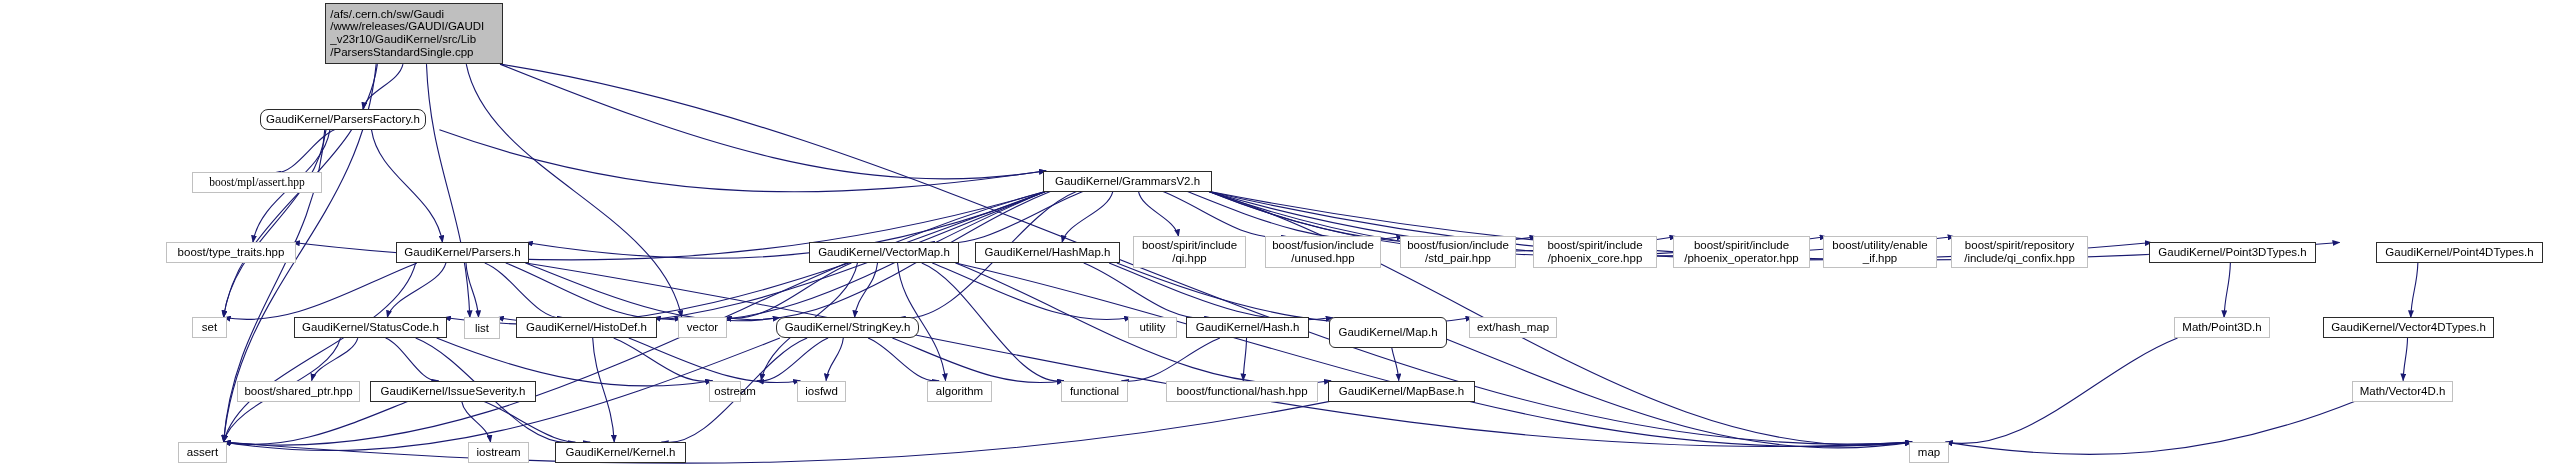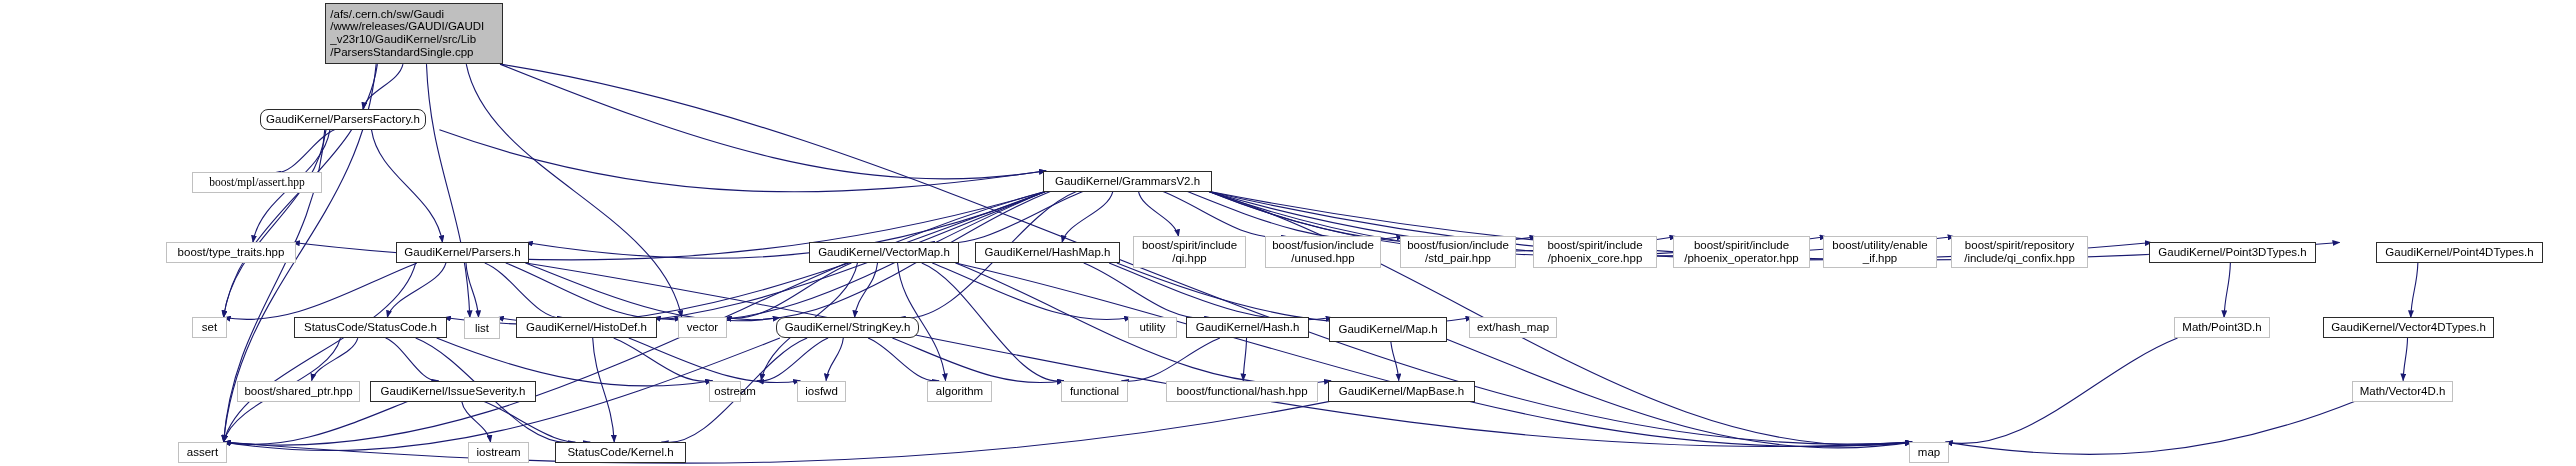--- a/index.html
+++ b/index.html
@@ -174,39 +174,39 @@
 /phoenix_core.hpp</span></div>
       <div class="node external" style="left: 1673px; top: 236px; width: 137px; height: 32px;"><span class="lbl">boost/spirit/include
 /phoenix_operator.hpp</span></div>
       <div class="node external" style="left: 1823px; top: 236px; width: 114px; height: 32px;"><span class="lbl">boost/utility/enable
 _if.hpp</span></div>
       <div class="node external" style="left: 1951px; top: 236px; width: 137px; height: 32px;"><span class="lbl">boost/spirit/repository
 /include/qi_confix.hpp</span></div>
       <div class="node internal" style="left: 2149px; top: 242px; width: 167px; height: 20.5px;"><span class="lbl">GaudiKernel/Point3DTypes.h</span></div>
       <div class="node internal" style="left: 2336px; top: 242px; width: 167px; height: 20.5px; margin-left: 40px;"><span class="lbl">GaudiKernel/Point4DTypes.h</span></div>
       <div class="node external" style="left: 192px; top: 317px; width: 35px; height: 20.5px;"><span class="lbl">set</span></div>
-      <div class="node internal" style="left: 294px; top: 317px; width: 153px; height: 20.5px;"><span class="lbl">StatusCode/StatusCode.h</span></div>
+      <div class="node internal" style="left: 294px; top: 317px; width: 153px; height: 20.5px;"><span class="lbl">GaudiKernel/StatusCode.h</span></div>
       <div class="node external" style="left: 464px; top: 317px; width: 36px; height: 22px;"><span class="lbl">list</span></div>
       <div class="node internal" style="left: 516px; top: 317px; width: 141px; height: 20.5px;"><span class="lbl">GaudiKernel/HistoDef.h</span></div>
       <div class="node external" style="left: 678px; top: 317px; width: 49px; height: 20.5px;"><span class="lbl">vector</span></div>
       <div class="node internal" style="left: 776px; top: 317px; width: 143px; height: 20.5px; border-radius: 9px;"><span class="lbl">GaudiKernel/StringKey.h</span></div>
       <div class="node external" style="left: 1128px; top: 317px; width: 49px; height: 20.5px;"><span class="lbl">utility</span></div>
       <div class="node internal" style="left: 1186px; top: 317px; width: 123px; height: 20.5px;"><span class="lbl">GaudiKernel/Hash.h</span></div>
-      <div class="node internal" style="left: 1329px; top: 317px; width: 118px; height: 25px;"><span class="lbl">GaudiKernel/Map.h</span></div>
+      <div class="node internal" style="left: 1329px; top: 317px; width: 118px; height: 31px; border-radius: 6px;"><span class="lbl">GaudiKernel/Map.h</span></div>
       <div class="node external" style="left: 1469px; top: 317px; width: 88px; height: 20.5px;"><span class="lbl">ext/hash_map</span></div>
       <div class="node external" style="left: 2174px; top: 317px; width: 96px; height: 20.5px;"><span class="lbl">Math/Point3D.h</span></div>
       <div class="node internal" style="left: 2323px; top: 317px; width: 171px; height: 20.5px;"><span class="lbl">GaudiKernel/Vector4DTypes.h</span></div>
       <div class="node external" style="left: 237px; top: 381px; width: 123px; height: 20.5px;"><span class="lbl">boost/shared_ptr.hpp</span></div>
       <div class="node internal" style="left: 370px; top: 381px; width: 166px; height: 20.5px;"><span class="lbl">GaudiKernel/IssueSeverity.h</span></div>
       <div class="node external" style="left: 709px; top: 381px; width: 32px; height: 20.5px;"><span class="lbl">ostream</span></div>
       <div class="node external" style="left: 797px; top: 381px; width: 49px; height: 20.5px;"><span class="lbl">iosfwd</span></div>
       <div class="node external" style="left: 927px; top: 381px; width: 65px; height: 20.5px;"><span class="lbl">algorithm</span></div>
       <div class="node external" style="left: 1061px; top: 381px; width: 67px; height: 20.5px;"><span class="lbl">functional</span></div>
       <div class="node external" style="left: 1166px; top: 381px; width: 152px; height: 20.5px;"><span class="lbl">boost/functional/hash.hpp</span></div>
       <div class="node internal" style="left: 1328px; top: 381px; width: 147px; height: 20.5px;"><span class="lbl">GaudiKernel/MapBase.h</span></div>
       <div class="node external" style="left: 2352px; top: 381px; width: 101px; height: 20.5px;"><span class="lbl">Math/Vector4D.h</span></div>
       <div class="node external" style="left: 178px; top: 442px; width: 49px; height: 20.5px;"><span class="lbl">assert</span></div>
       <div class="node external" style="left: 468px; top: 442px; width: 61px; height: 20.5px;"><span class="lbl">iostream</span></div>
-      <div class="node internal" style="left: 555px; top: 442px; width: 131px; height: 20.5px;"><span class="lbl">StatusCode/Kernel.h</span></div>
+      <div class="node internal" style="left: 555px; top: 442px; width: 131px; height: 20.5px;"><span class="lbl">GaudiKernel/Kernel.h</span></div>
       <div class="node external" style="left: 1909px; top: 442px; width: 40px; height: 20.5px;"><span class="lbl">map</span></div>
     </div>
 </div>
 
 
 </body></html>

